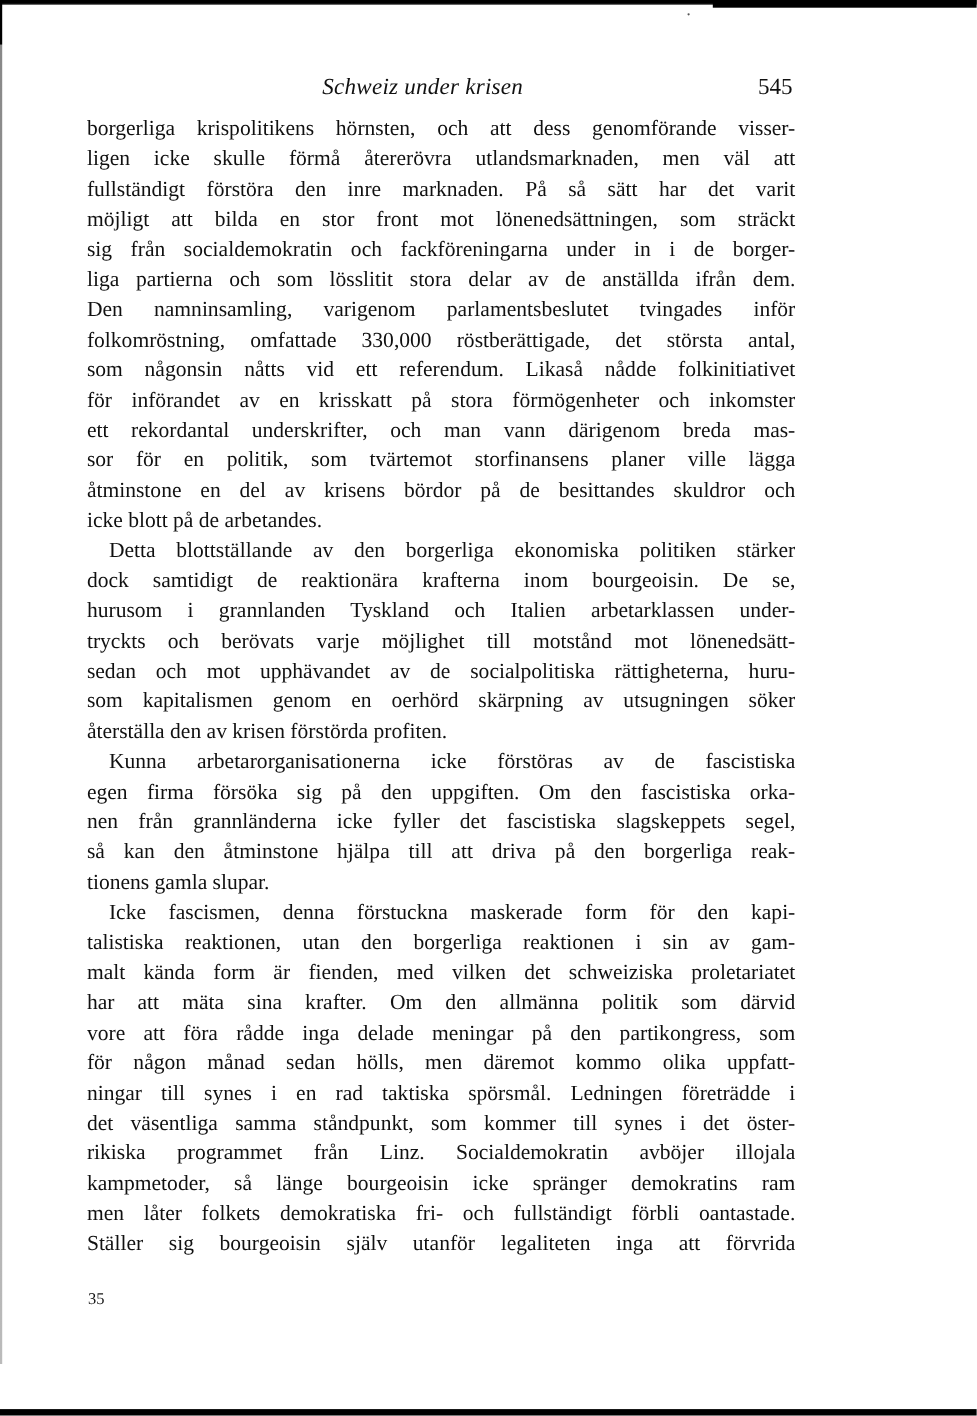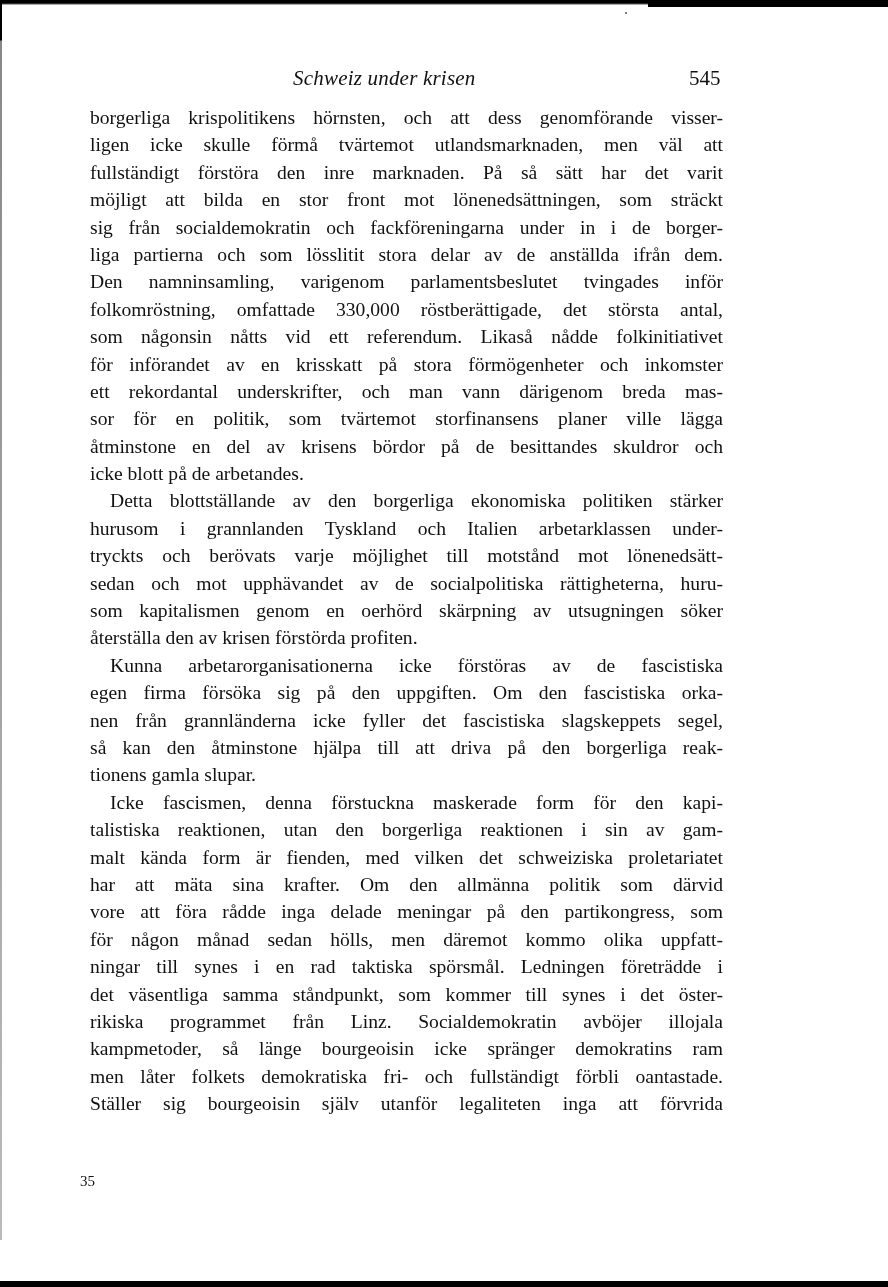--- a/index.html
+++ b/index.html
@@ -68,21 +68,20 @@
       font-size: 19.6px;
       line-height: 27.4px;
     }
     .line {
       display: block;
       text-align: justify;
       text-align-last: justify;
       white-space: nowrap;
       height: 27.4px;
       overflow: visible;
-      margin-left: 11px;
     }
     .line.last {
       text-align-last: left;
     }
     .line.indent {
       padding-left: 20px;
     }
     .signature-mark {
       position: absolute;
       left: 80px;
@@ -107,36 +106,37 @@
 <div class="speck" style="left:625px; top:12px;"></div>
 
 <header class="running-head">
   <span class="running-title">Schweiz under krisen</span>
   <span class="page-number">545</span>
 </header>
 
 <main class="body-text" id="body-text">
     <div>
       <span class="line">borgerliga krispolitikens hörnsten, och att dess genomförande visser-</span>
-      <span class="line">ligen icke skulle förmå tvärtemot utlandsmarknaden, men väl att</span>
+      <span class="line">ligen icke skulle förmå återerövra utlandsmarknaden, men väl att</span>
       <span class="line">fullständigt förstöra den inre marknaden. På så sätt har det varit</span>
       <span class="line">möjligt att bilda en stor front mot lönenedsättningen, som sträckt</span>
       <span class="line">sig från socialdemokratin och fackföreningarna under in i de borger-</span>
       <span class="line">liga partierna och som lösslitit stora delar av de anställda ifrån dem.</span>
       <span class="line">Den namninsamling, varigenom parlamentsbeslutet tvingades inför</span>
       <span class="line">folkomröstning, omfattade 330,000 röstberättigade, det största antal,</span>
       <span class="line">som någonsin nåtts vid ett referendum. Likaså nådde folkinitiativet</span>
       <span class="line">för införandet av en krisskatt på stora förmögenheter och inkomster</span>
       <span class="line">ett rekordantal underskrifter, och man vann därigenom breda mas-</span>
       <span class="line">sor för en politik, som tvärtemot storfinansens planer ville lägga</span>
       <span class="line">åtminstone en del av krisens bördor på de besittandes skuldror och</span>
       <span class="line last">icke blott på de arbetandes.</span>
     </div>
     <div>
       <span class="line indent">Detta blottställande av den borgerliga ekonomiska politiken stärker</span>
+      <span class="line">dock samtidigt de reaktionära krafterna inom bourgeoisin. De se,</span>
       <span class="line">hurusom i grannlanden Tyskland och Italien arbetarklassen under-</span>
       <span class="line">tryckts och berövats varje möjlighet till motstånd mot lönenedsätt-</span>
       <span class="line">sedan och mot upphävandet av de socialpolitiska rättigheterna, huru-</span>
       <span class="line">som kapitalismen genom en oerhörd skärpning av utsugningen söker</span>
       <span class="line last">återställa den av krisen förstörda profiten.</span>
     </div>
     <div>
       <span class="line indent">Kunna arbetarorganisationerna icke förstöras av de fascistiska</span>
       <span class="line">egen firma försöka sig på den uppgiften. Om den fascistiska orka-</span>
       <span class="line">nen från grannländerna icke fyller det fascistiska slagskeppets segel,</span>

